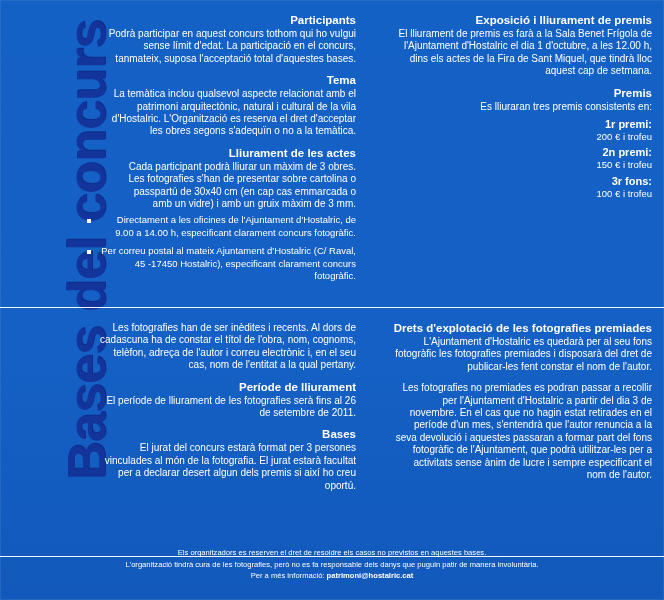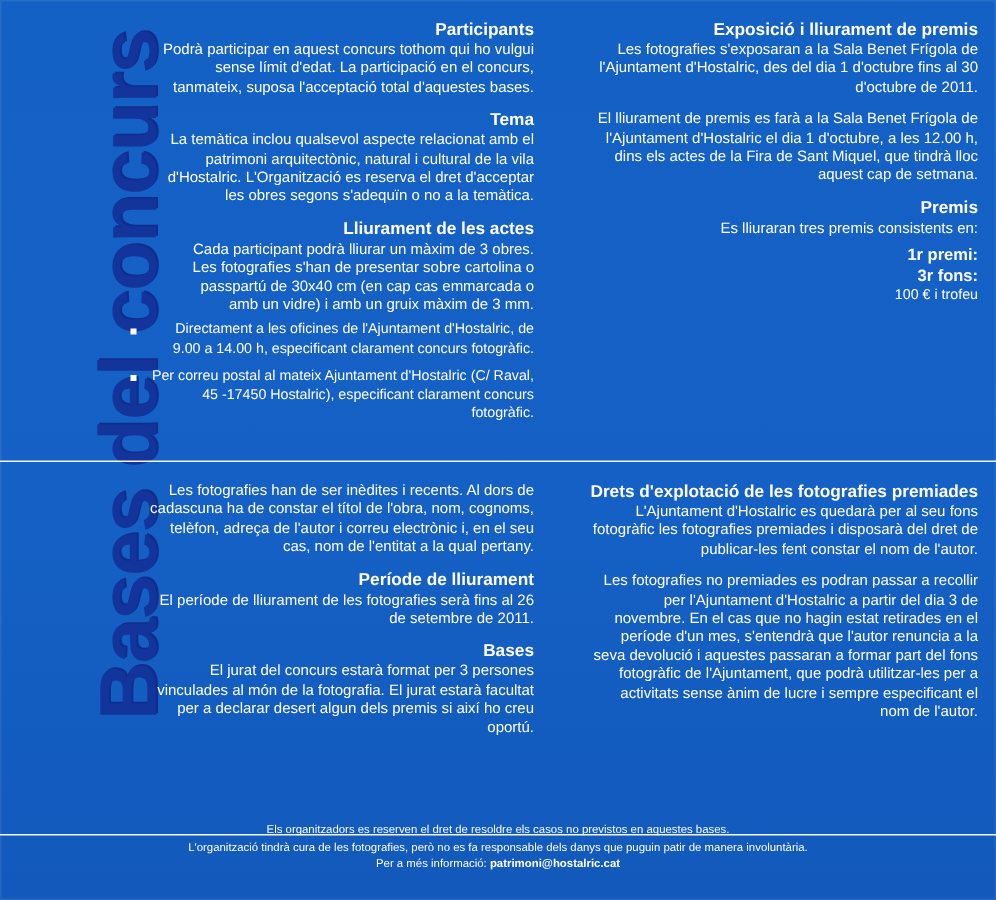--- a/index.html
+++ b/index.html
@@ -173,30 +173,34 @@
             <li>Per correu postal al mateix Ajuntament d'Hostalric (C/ Raval, 45 -17450 Hostalric), especificant clarament concurs fotogràfic.</li>
           </ul>
         </div>
 
       </div>
 
       <div class="col">
 
         <div>
           <h3 class="sec">Exposició i lliurament de premis</h3>
-          <p class="body">Les fotografies s'exposaran a la Sala Benet Frígola de l'Ajuntament d'Hostalric, des del dia 1 d'octubre fins al 30 d'octubre de 2011.</p>
           <p class="body">El lliurament de premis es farà a la Sala Benet Frígola de l'Ajuntament d'Hostalric el dia 1 d'octubre, a les 12.00 h, dins els actes de la Fira de Sant Miquel, que tindrà lloc aquest cap de setmana.</p>
         </div>
 
         <div>
           <h3 class="sec">Premis</h3>
           <p class="body tight">Es lliuraran tres premis consistents en:</p>
 
           <div>
             <p class="prize-name">1r premi:</p>
+            <p class="prize-val">200 € i trofeu</p>
+          </div>
+          <div>
+            <p class="prize-name">2n premi:</p>
+            <p class="prize-val">150 € i trofeu</p>
           </div>
           <div>
             <p class="prize-name">3r fons:</p>
             <p class="prize-val">100 € i trofeu</p>
           </div>
         </div>
 
       </div>
     </div>
 

